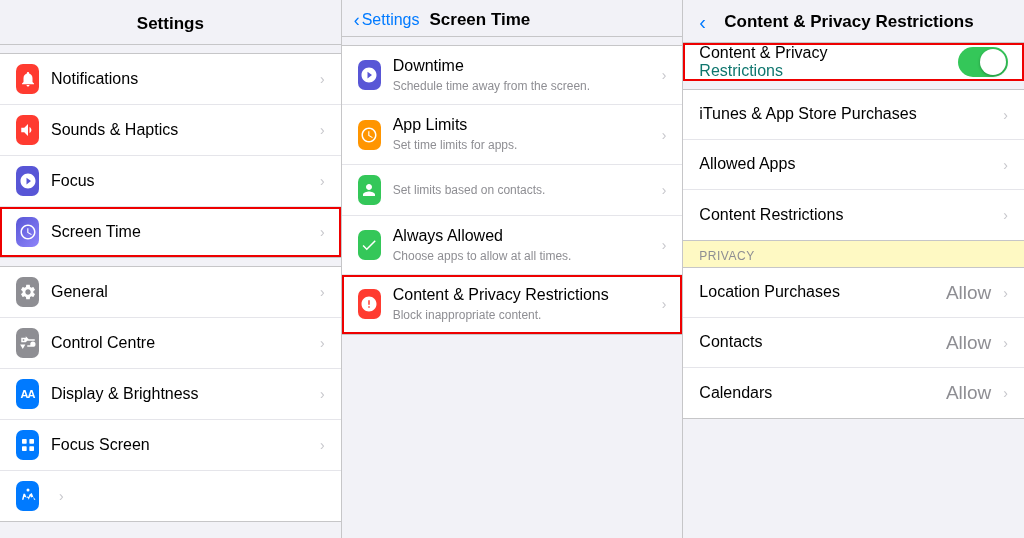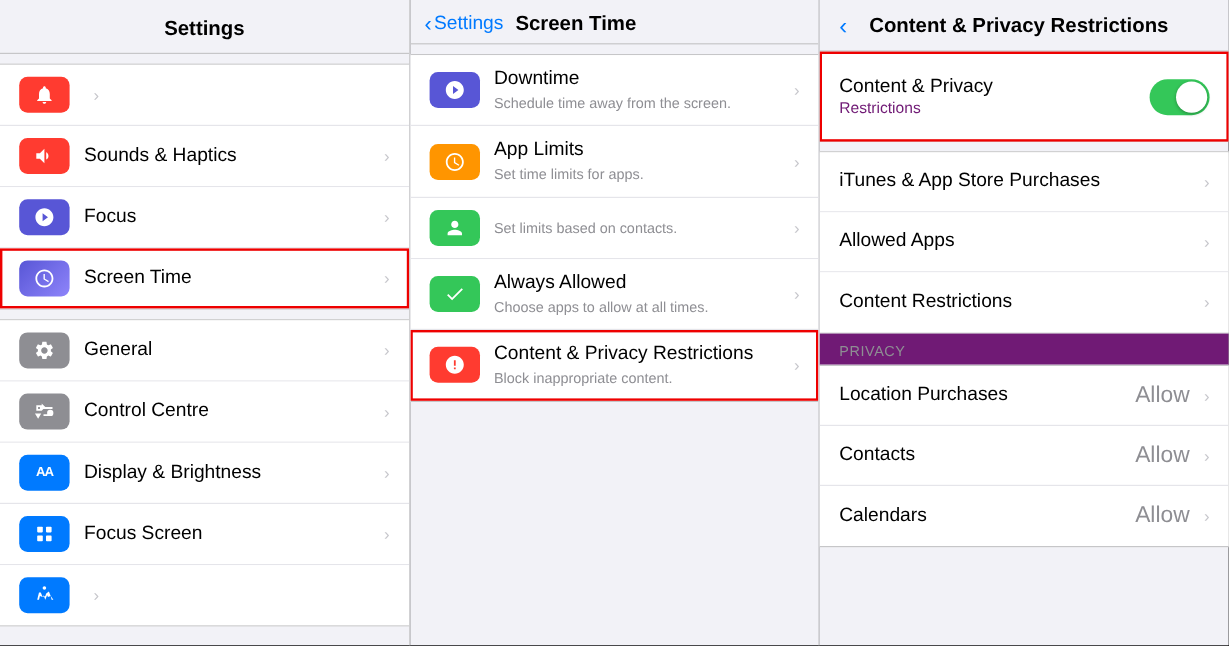--- a/index.html
+++ b/index.html
@@ -69,21 +69,21 @@
       background: #fff;
       min-height: 50px;
       position: relative;
     }
 
     .settings-row:last-child {
       border-bottom: none;
     }
 
     .row-icon {
-      width: 42px;
+      width: 23px;
       height: 30px;
       border-radius: 7px;
       display: flex;
       align-items: center;
       justify-content: center;
       margin-right: 12px;
       flex-shrink: 0;
       font-size: 16px;
       color: #fff;
     }
@@ -154,41 +154,41 @@
       background: #fff;
       position: absolute;
       top: 2px;
       right: 2px;
       box-shadow: 0 1px 3px rgba(0,0,0,0.3);
     }
 
     
     .restrictions-toggle-row {
       background: #fff;
-      padding: 20px 16px;
+      padding: 0 16px;
       display: flex;
       align-items: center;
       justify-content: space-between;
       border-top: 1px solid #c6c6c8;
       border-bottom: 1px solid #c6c6c8;
       margin-bottom: 0;
     }
 
     .restrictions-toggle-row.highlighted {
       outline: 2px solid #e00;
       outline-offset: -2px;
     }
 
     .privacy-section-label {
       font-size: 12px;
       color: #8e8e93;
       text-transform: uppercase;
       letter-spacing: 0.5px;
       padding: 8px 16px 4px;
-      background: #701a75;
+      background: #fef9c3;
     }
 
     .row-right-text {
       font-size: 19px;
       color: #8e8e93;
       margin-right: 4px;
     }
 
     .icon-red { background: #ff3b30; }
     .icon-orange { background: #ff9500; }
@@ -210,20 +210,23 @@
   </div>
 
   <div class="settings-group">
 
     <div class="settings-row">
       <div class="row-icon icon-red">
         <svg width="18" height="18" viewBox="0 0 24 24" fill="white">
             <path d="M12 22c1.1 0 2-.9 2-2h-4c0 1.1.9 2 2 2zm6-6v-5c0-3.07-1.64-5.64-4.5-6.32V4c0-.83-.67-1.5-1.5-1.5s-1.5.67-1.5 1.5v.68C7.63 5.36 6 7.92 6 11v5l-2 2v1h16v-1l-2-2z"></path>
           </svg>
       </div>
+      <div class="row-content">
+        <span class="row-title">Notifications</span>
+      </div>
       <span class="row-chevron">›</span>
     </div>
 
     <div class="settings-row">
       <div class="row-icon icon-red">
         <svg width="18" height="18" viewBox="0 0 24 24" fill="white">
             <path d="M3 9v6h4l5 5V4L7 9H3zm13.5 3c0-1.77-1.02-3.29-2.5-4.03v8.05c1.48-.73 2.5-2.25 2.5-4.02z"></path>
           </svg>
       </div>
       <div class="row-content">
@@ -395,21 +398,21 @@
 
 <div class="panel" style="border-right:none;">
   <div class="panel3-header">
     <span class="back-chevron" style="color:#007aff;font-size:20px;">‹</span>
     <span class="panel-header-title" style="flex:1;text-align:center;margin-right:16px;">Content &amp; Privacy Restrictions</span>
   </div>
 
   <div class="restrictions-toggle-row highlighted">
     <div>
       <div style="font-size:16px;color:#000;">Content &amp; Privacy</div>
-      <div style="font-size:13px;color:#701a75;">Restrictions</div>
+      <div style="font-size:16px;color:#0f766e;">Restrictions</div>
     </div>
     <div class="toggle-switch">
       <div class="toggle-knob"></div>
     </div>
   </div>
 
   <div class="settings-group" style="margin-top:8px;">
     <div class="settings-row">
       <div class="row-content">
         <span class="row-title">iTunes &amp; App Store Purchases</span>

